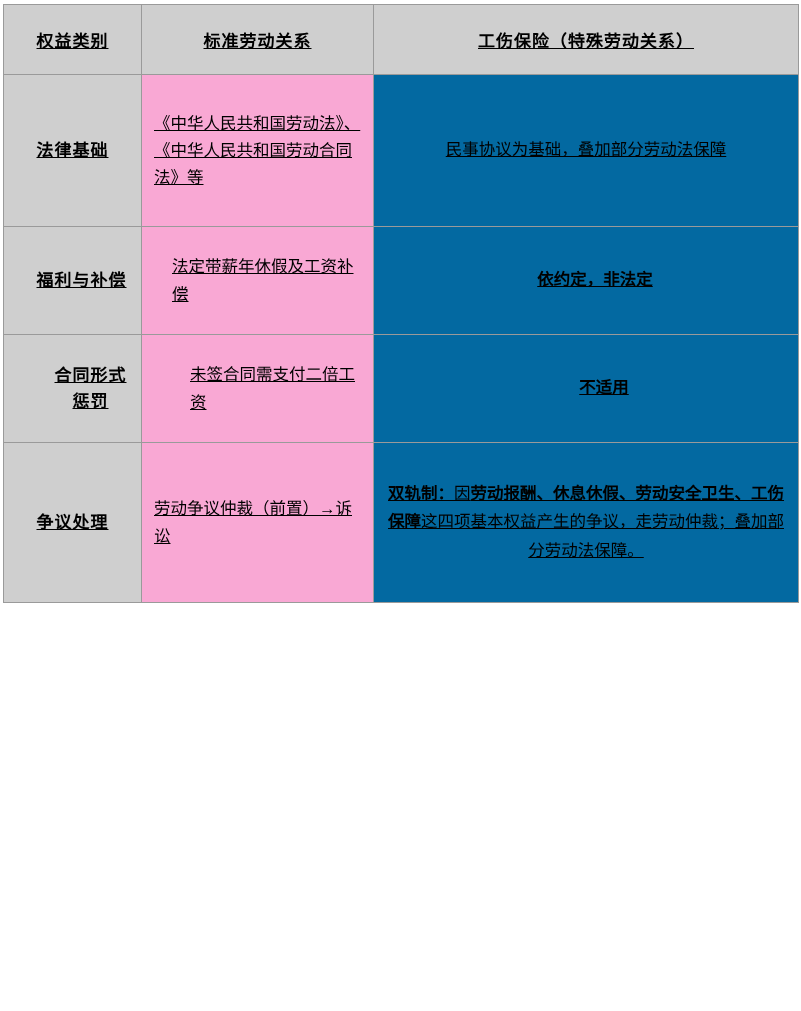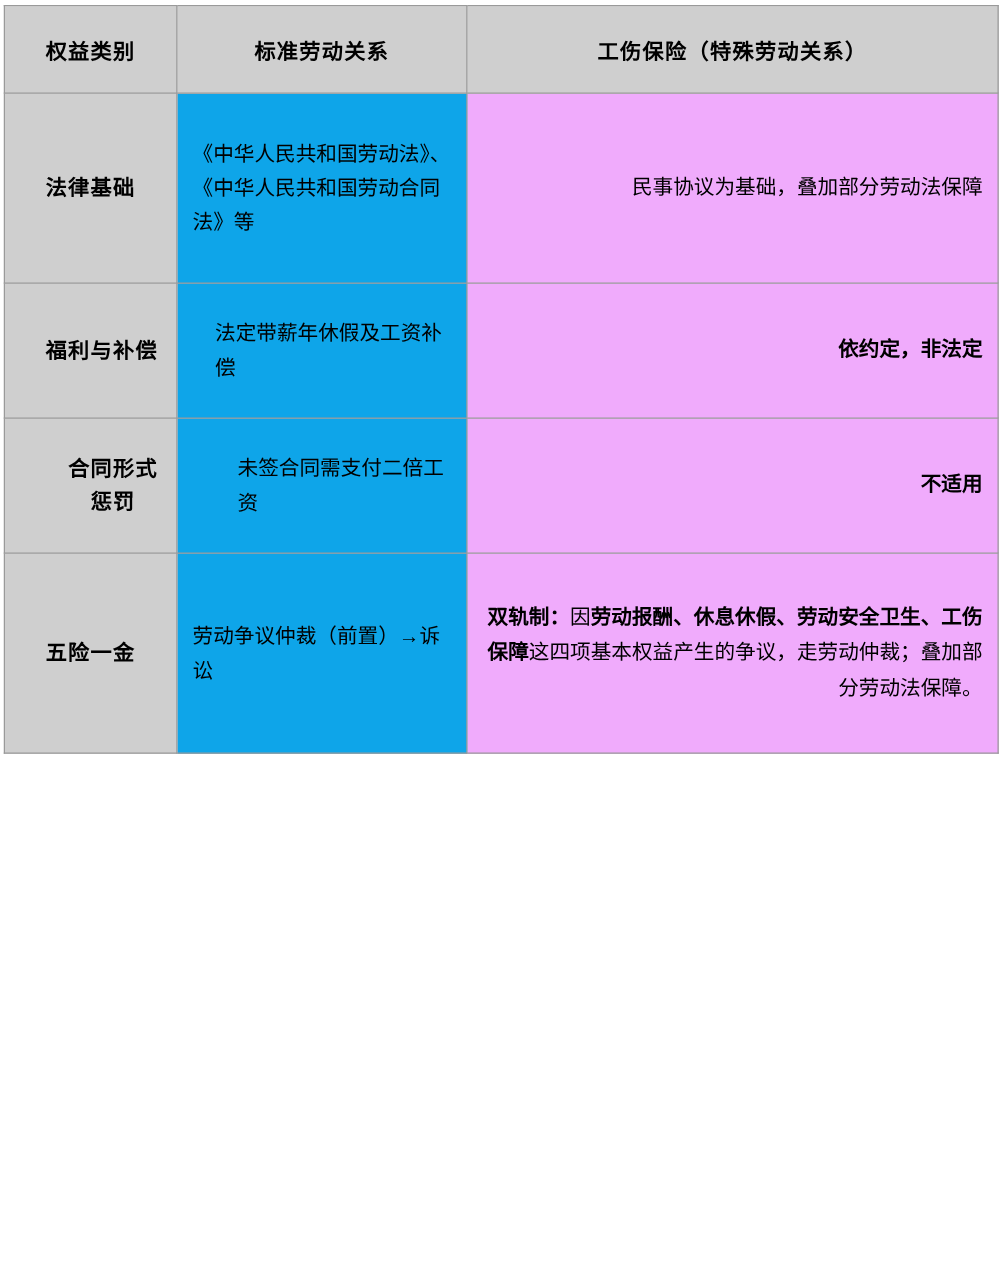--- a/index.html
+++ b/index.html
@@ -12,20 +12,21 @@
     height: 1011px;
     font-family: "Liberation Serif", "DejaVu Serif", serif;
     color: #000000;
     overflow: hidden;
   }
   .page {
     width: 801px;
     height: 823px;
     box-sizing: border-box;
     padding: 4px 3px 3px 3px;
+    text-decoration: underline;
   }
   table.comparison {
     border-collapse: collapse;
     width: 795px;
     table-layout: fixed;
   }
   table.comparison td, table.comparison th {
     border: 1px solid #9a9a9a;
     vertical-align: middle;
     padding: 8px 12px;
@@ -46,30 +47,30 @@
   .cat-cell {
     background: #cfcfcf;
     text-align: center;
     font-weight: bold;
     font-size: 17px;
     letter-spacing: 1px;
     line-height: 1.5;
     margin-left: 12px;
   }
   .std-cell {
-    background: #0ea5e9;
+    background: #f9a8d4;
     font-size: 16.5px;
     line-height: 1.65;
     text-align: left;
   }
   .elder-cell {
-    background: #f0abfc;
+    background: #0369a1;
     font-size: 16.5px;
     line-height: 1.7;
-    text-align: right;
+    text-align: center;
   }
   .elder-cell b, .std-cell b { font-weight: bold; }
 
   
   tr.r-header td { height: 70px; }
   tr.r-1 td { height: 152px; }
   tr.r-2 td { height: 118px; }
   tr.r-3 td { height: 113px; }
   tr.r-4 td { height: 108px; padding-left: 30px; }
   tr.r-5 td { height: 108px; padding-left: 48px; }
@@ -108,19 +109,19 @@
       </tr>
 
       <tr class="r-5">
         <td class="cat-cell">合同形式惩罚</td>
         <td class="std-cell">未签合同需支付二倍工资</td>
         <td class="elder-cell"><b>不适用</b></td>
       </tr>
 
 
       <tr class="r-7">
-        <td class="cat-cell">五险一金</td>
+        <td class="cat-cell">争议处理</td>
         <td class="std-cell">劳动争议仲裁（前置）→诉讼</td>
         <td class="elder-cell"><b>双轨制：</b><span>因</span><b>劳动报酬、休息休假、劳动安全卫生、工伤保障</b><span>这四项基本权益产生的争议，走劳动仲裁；叠加部分劳动法保障。</span></td>
       </tr>
     </tbody>
   </table>
 </div>
 
 </body></html>

